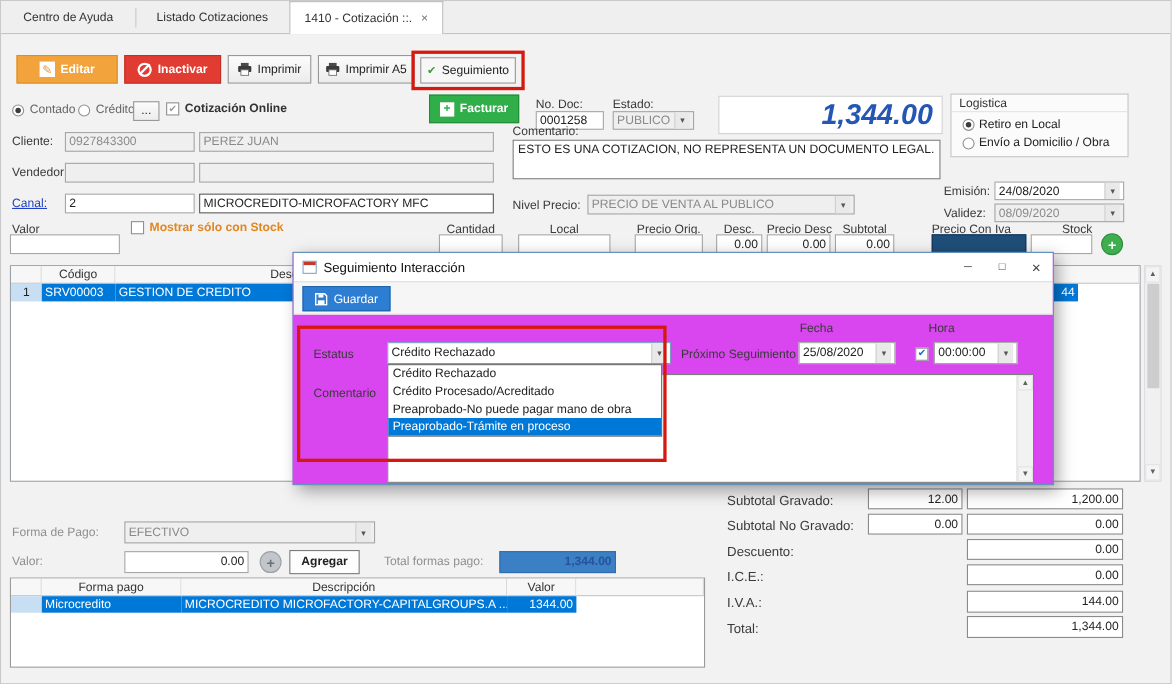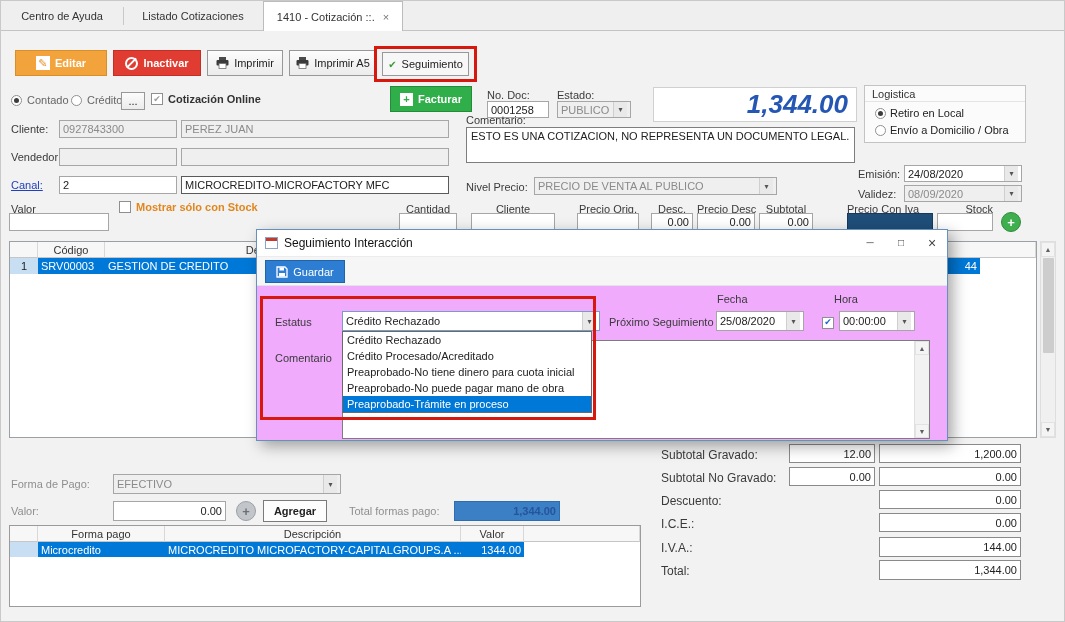--- a/index.html
+++ b/index.html
@@ -189,21 +189,21 @@
         <span>▾</span>
       </span>
   </div>
 
   <span class="lbl" style="left:10px;top:202px">Valor</span>
   <div class="row" style="left:118px;top:200px">
     <span class="chk"></span>
     <span style="font-weight:bold;color:#e0871f">Mostrar sólo con Stock</span>
   </div>
   <span class="lbl" style="left:398px;top:202px;width:58px;text-align:center">Cantidad</span>
-  <span class="lbl" style="left:470px;top:202px;width:84px;text-align:center">Cliente</span>
+  <span class="lbl" style="left:470px;top:202px;width:84px;text-align:center">Local</span>
   <span class="lbl" style="left:576px;top:202px;width:62px;text-align:center">Precio Orig.</span>
   <span class="lbl" style="left:650px;top:202px;width:42px;text-align:center">Desc.</span>
   <span class="lbl" style="left:696px;top:202px;width:58px;text-align:center">Precio Desc</span>
   <span class="lbl" style="left:758px;top:202px;width:54px;text-align:center">Subtotal</span>
   <span class="lbl" style="left:846px;top:202px;width:86px;text-align:left">Precio Con Iva</span>
   <span class="lbl" style="left:936px;top:202px;width:56px;text-align:right">Stock</span>
 
   <div class="tb" style="left:8px;top:212px;width:100px;height:18px"></div>
   <div class="tb" style="left:398px;top:212px;width:58px;height:18px"></div>
   <div class="tb" style="left:470px;top:212px;width:84px;height:18px"></div>
@@ -316,21 +316,21 @@
   <span class="lbl" style="left:660px;top:540px;font-size:12px">I.V.A.:</span>
   <div class="tb r" style="left:878px;top:536px;width:142px;height:20px;border-color:#8a8a8a">
       <span>144.00</span>
     </div>
 
   <span class="lbl" style="left:660px;top:563px;font-size:12px">Total:</span>
   <div class="tb r" style="left:878px;top:559px;width:142px;height:20px;border-color:#8a8a8a">
       <span>1,344.00</span>
     </div>
 
-  <div class="abs" style="left:255px;top:228px;width:692px;height:212px;background:#f0abfc;border:1px solid #6591bd;box-shadow:5px 5px 14px rgba(0,0,0,0.35);z-index:20">
+  <div class="abs" style="left:265px;top:228px;width:692px;height:212px;background:#d946ef;border:1px solid #6591bd;box-shadow:5px 5px 14px rgba(0,0,0,0.35);z-index:20">
     <div class="abs" style="left:0;top:0;width:100%;height:26px;background:#fff">
       <span class="formicon abs" style="left:8px;top:7px"></span>
       <span class="abs" style="left:27px;top:6px;font-size:12px;color:#111;white-space:nowrap">Seguimiento Interacción</span>
       <div class="dlgbtn" style="right:62px">
           <span>─</span>
         </div>
       <div class="dlgbtn" style="right:31px">
           <span>□</span>
         </div>
       <div class="dlgbtn" style="right:0">
@@ -385,21 +385,20 @@
           </div>
         <div class="sba" style="bottom:0;height:14px">
             <span>▼</span>
           </div>
       </div>
     </div>
 
     <div class="abs" style="left:85px;top:101px;width:250px;background:#fff;border:1px solid #6a6a6a;z-index:5">
       <div class="opt">Crédito Rechazado</div>
       <div class="opt">Crédito Procesado/Acreditado</div>
-      <div class="opt">Preaprobado-No tiene dinero para cuota inicial</div>
       <div class="opt">Preaprobado-No puede pagar mano de obra</div>
       <div class="opt hl">Preaprobado-Trámite en proceso</div>
     </div>
 
     <div class="redbox" style="left:3px;top:66px;width:336px;height:124px;z-index:10"></div>
   </div>
 
 </div>
 
 </body></html>

